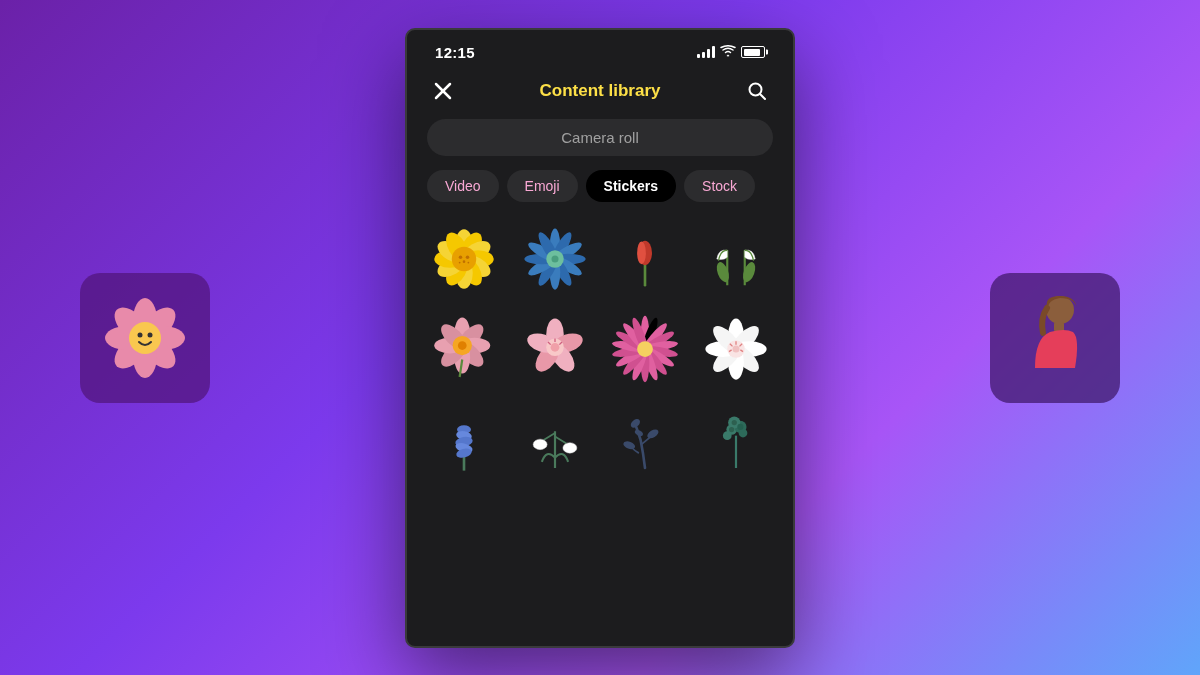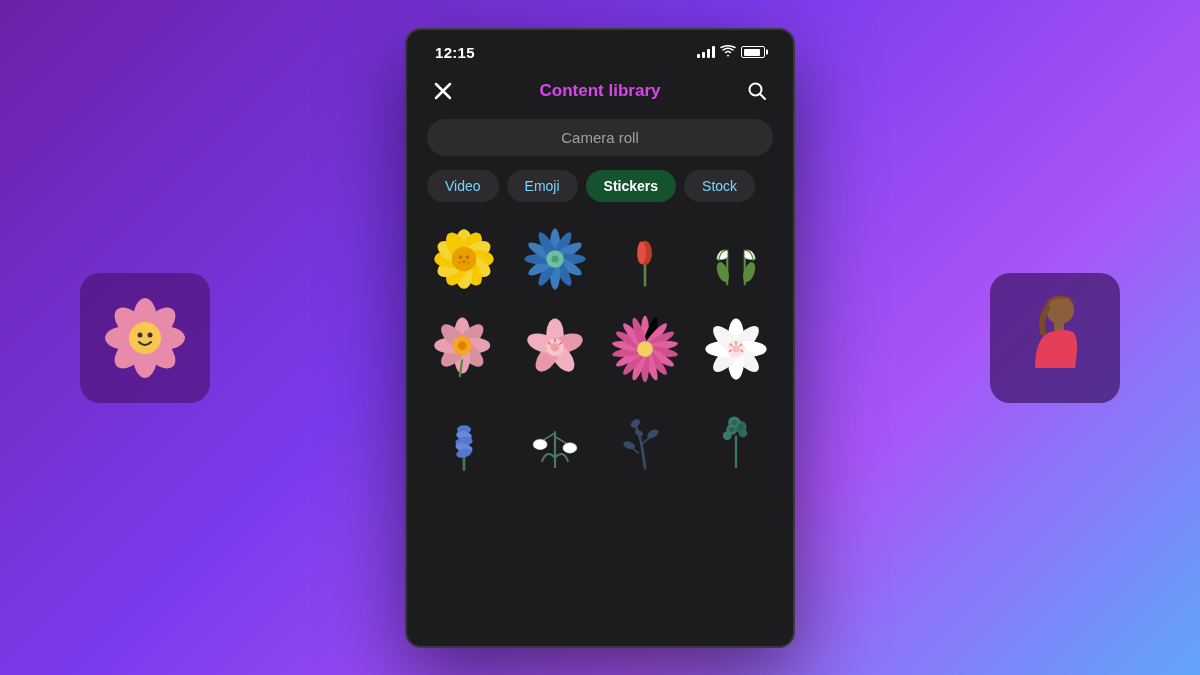--- a/index.html
+++ b/index.html
@@ -39,21 +39,21 @@
       top: 50%;
       transform: translateY(-50%);
       background: rgba(60, 20, 100, 0.7);
     }
 
     
     .phone {
       width: 390px;
       height: 620px;
       background: #1c1c1e;
-      border-radius: 16px;
+      border-radius: 10px;
       overflow: hidden;
       position: relative;
       box-shadow: 0 30px 80px rgba(0,0,0,0.5);
       border: 2px solid #3a3a3c;
       display: flex;
       flex-direction: column;
     }
 
     
     .status-bar {
@@ -130,21 +130,21 @@
       display: flex;
       align-items: center;
       justify-content: space-between;
       padding: 8px 20px 12px;
       flex-shrink: 0;
     }
 
     .header-title {
       font-size: 17px;
       font-weight: 700;
-      color: #d946ef;
+      color: #fde047;
       text-align: center;
     }
 
     .header-btn {
       width: 32px;
       height: 32px;
       display: flex;
       align-items: center;
       justify-content: center;
       color: white;
@@ -193,25 +193,25 @@
     .tab-sub {
       padding: 8px 18px;
       border-radius: 20px;
       font-size: 14px;
       font-weight: 500;
       cursor: pointer;
     }
 
     .tab-sub-inactive {
       background: #2c2c2e;
-      color: #7dd3fc;
+      color: #f9a8d4;
     }
 
     .tab-sub-active {
-      background: #14532d;
+      background: #000000;
       color: white;
       font-weight: 600;
     }
 
     
     .sticker-grid {
       flex: 1;
       padding: 0 16px;
       overflow-y: auto;
       display: grid;

